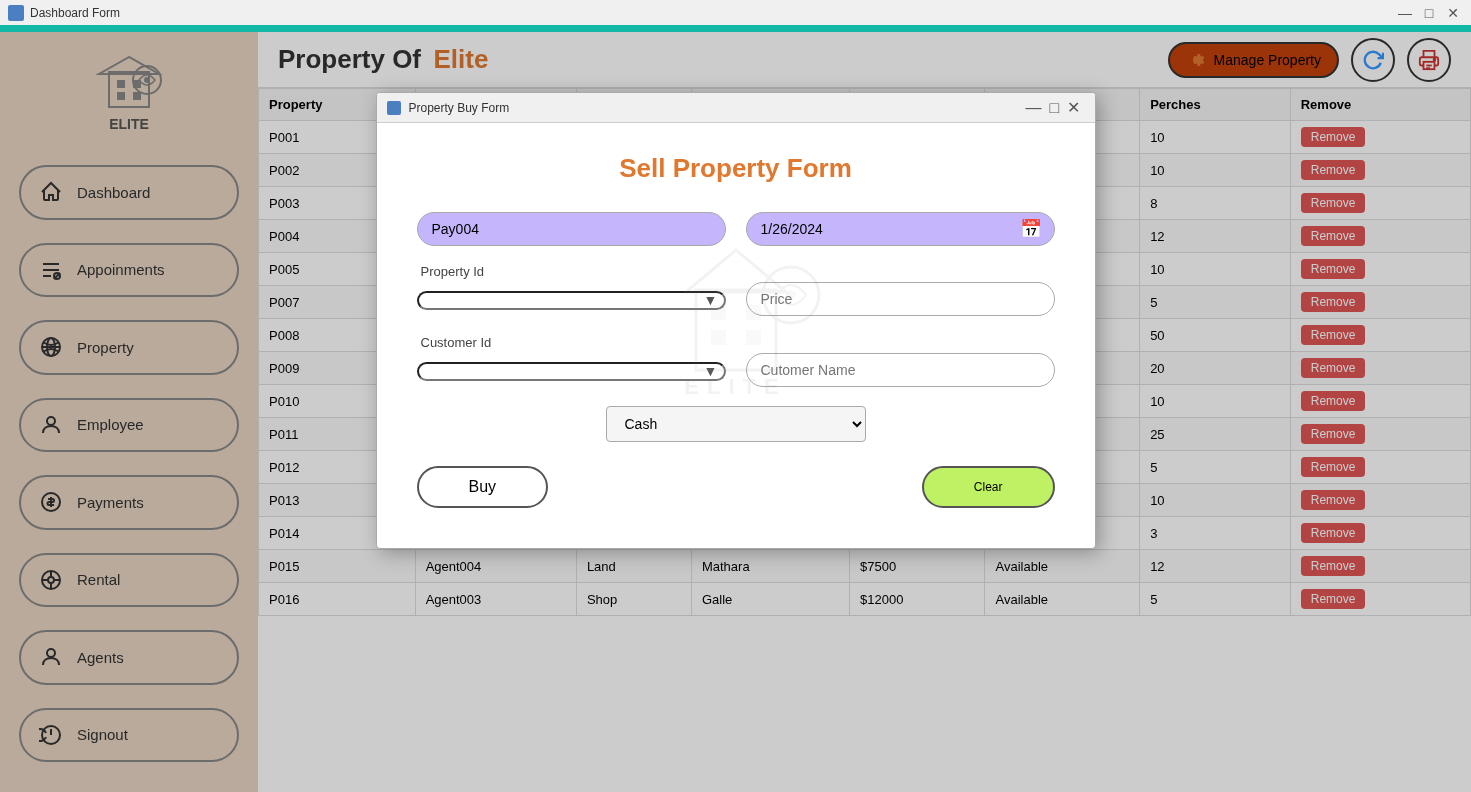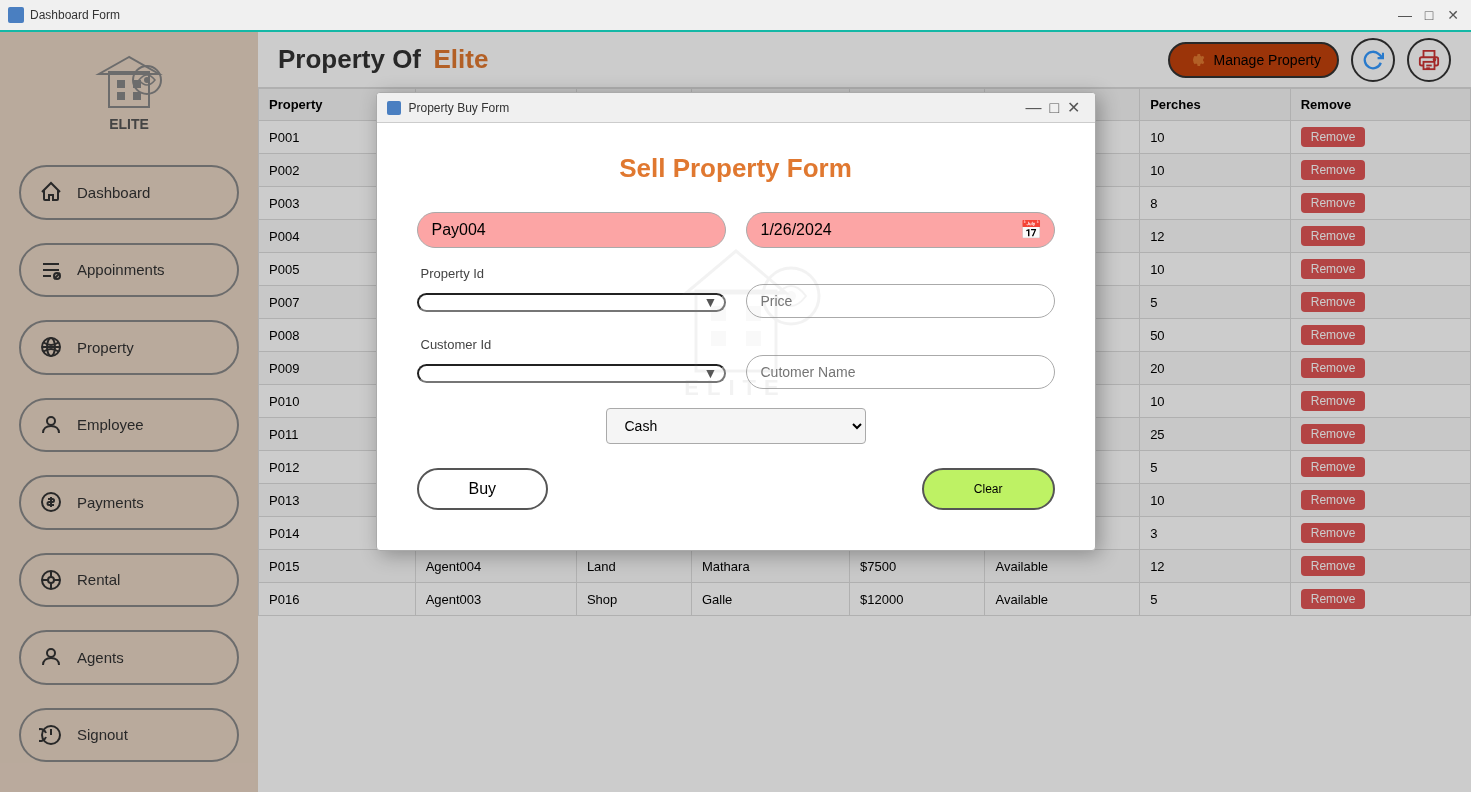--- a/index.html
+++ b/index.html
@@ -5,21 +5,21 @@
     * { box-sizing: border-box; margin: 0; padding: 0; }
     body { font-family: 'Segoe UI', Arial, sans-serif; background: #f0f0f0; width: 1471px; height: 792px; overflow: hidden; position: relative; }
 
     
     .title-bar {
       background: #f0f0f0;
       height: 32px;
       display: flex;
       align-items: center;
       padding: 0 8px;
-      border-bottom: 2px solid #14b8a6;
+      border-bottom: 7px solid #14b8a6;
     }
     .title-bar-icon { width: 16px; height: 16px; margin-right: 6px; background: #4a7fc1; border-radius: 2px; }
     .title-bar-text { font-size: 12px; color: #333; flex: 1; }
     .title-bar-controls { display: flex; gap: 4px; }
     .title-bar-btn { width: 20px; height: 20px; border: none; background: transparent; cursor: pointer; font-size: 14px; color: #555; display: flex; align-items: center; justify-content: center; }
 
     
     .main-container { display: flex; height: calc(792px - 32px); }
 
     
@@ -154,23 +154,23 @@
 
     .form-title { text-align: center; font-size: 26px; font-weight: bold; color: #e07830; margin-bottom: 28px; }
 
     .form-row { display: flex; gap: 20px; margin-bottom: 18px; align-items: center; }
     .form-field { flex: 1; }
     .form-field input, .form-field select {
       width: 100%;
       padding: 8px 14px;
       border: 1.5px solid #aaa;
       border-radius: 20px;
-      font-size: 16px;
+      font-size: 14px;
       outline: none;
-      background: #fca5a5;
+      background: #c4b5fd;
     }
     .form-field input::placeholder { color: #aaa; }
     .field-with-icon { position: relative; display: flex; align-items: center; }
     .field-with-icon input { flex: 1; padding-right: 40px; }
     .cal-icon {
       position: absolute;
       right: 12px;
       font-size: 18px;
       color: #555;
       cursor: pointer;

